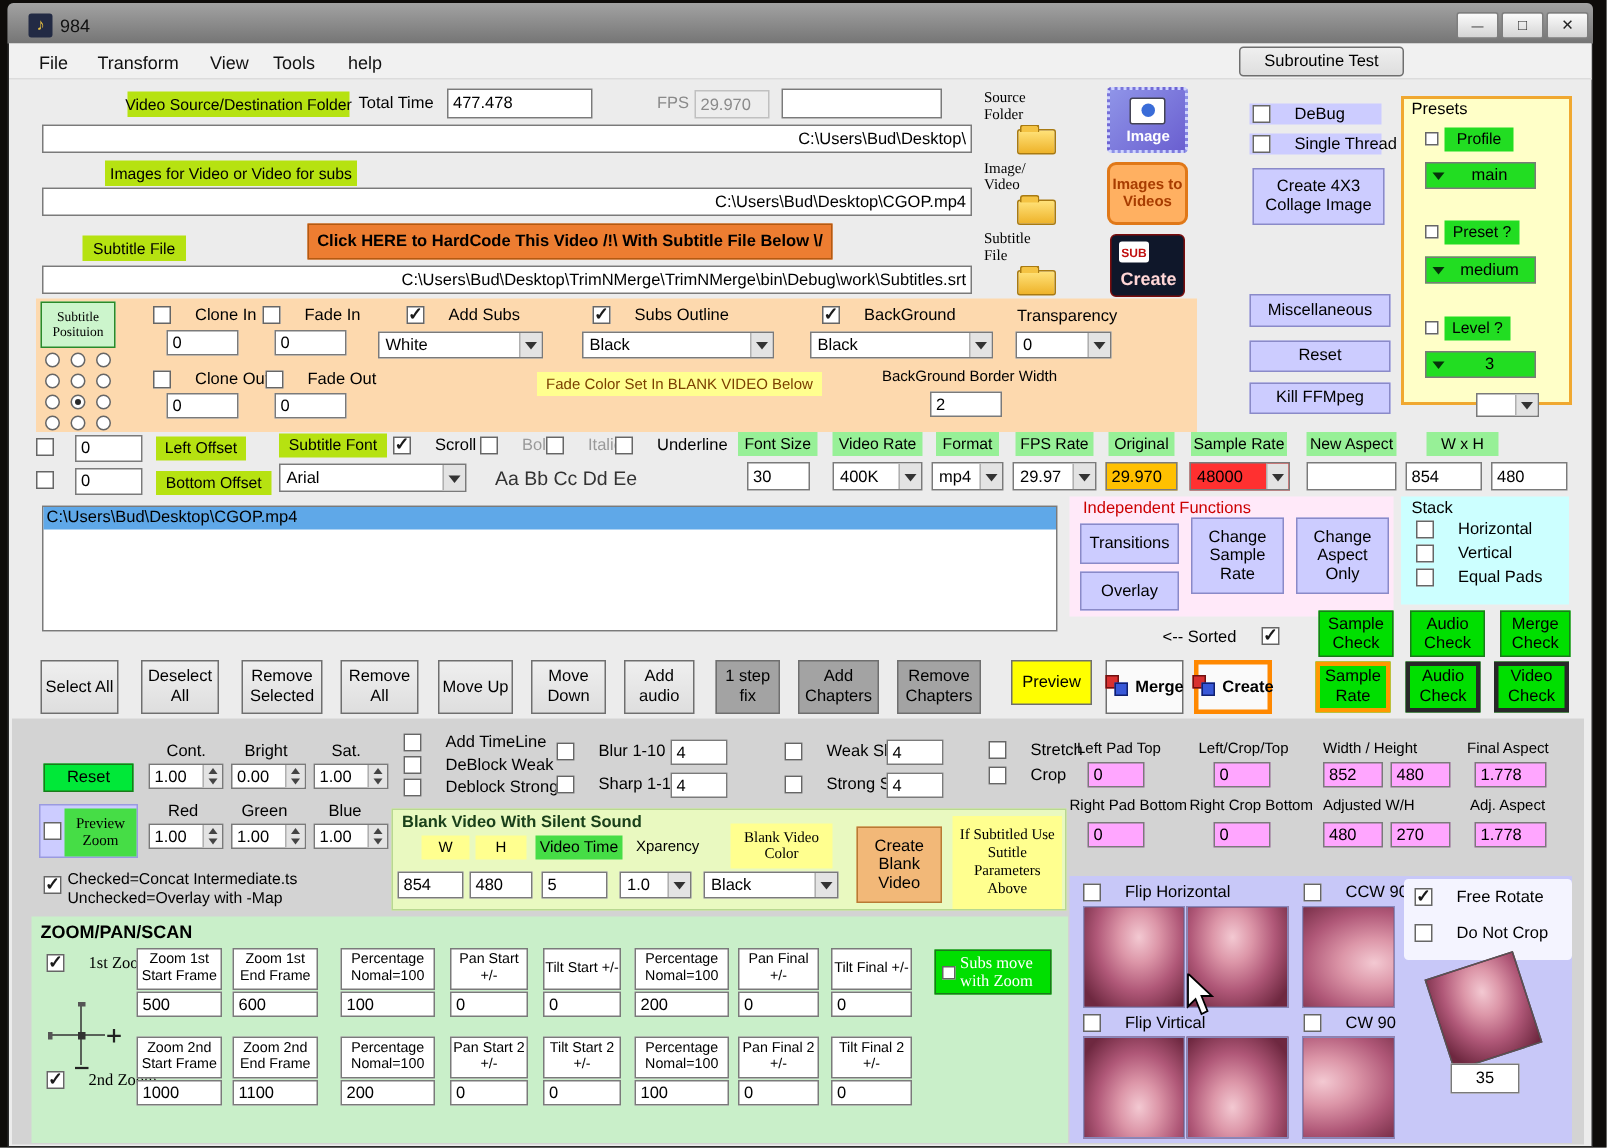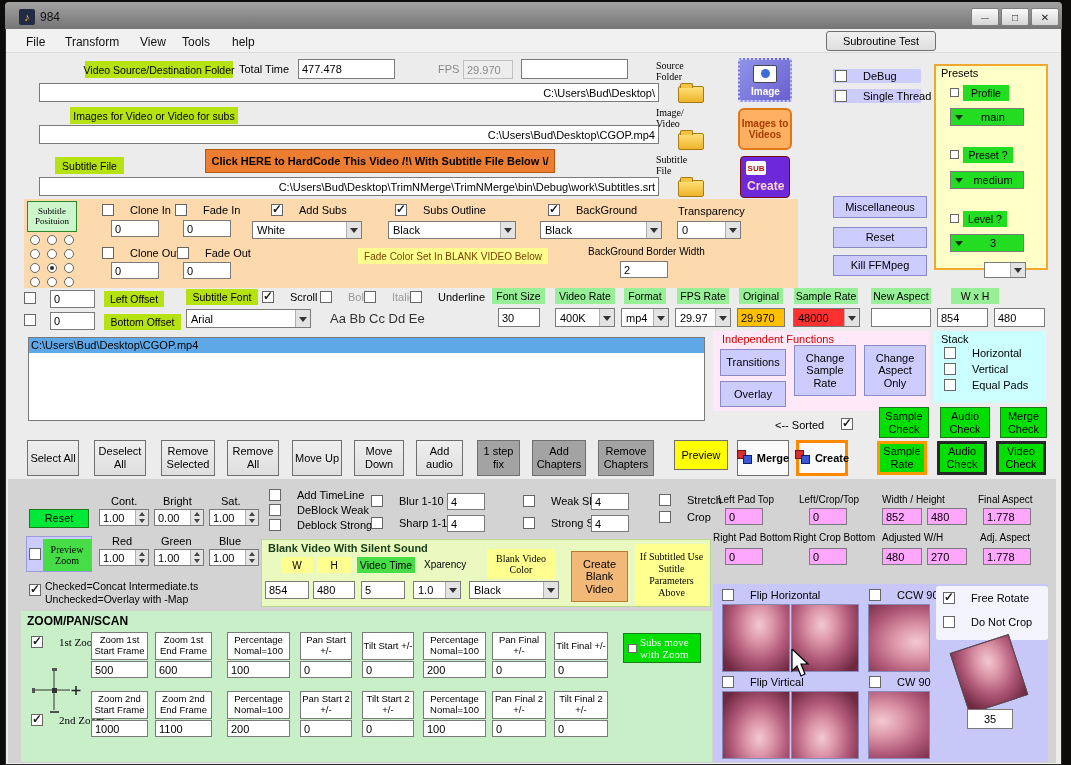--- a/index.html
+++ b/index.html
@@ -30,21 +30,21 @@
   
   .t  { position:absolute; font-size:11px; color:#000; white-space:nowrap; }
   .t10 { font-size:10px; }
   .b { font-weight:bold; }
   .wrap { white-space:normal;font-family:Liberation Serif, serif; }
   .gray { color:#8a8a8a; }
 
   
   .tb { position:absolute; background:#fff; border:1px solid #7a7a7a; font-size:11px;
         display:flex; align-items:center; padding:0 3px; overflow:hidden; white-space:nowrap; }
-  .tb.r { justify-content:flex-end;margin-left:11px; }
+  .tb.r { justify-content:flex-end; }
   .tb.dis { background:#ededed; color:#8a8a8a; border-color:#c0c0c0; }
 
   
   .dd { position:absolute; background:#fff; border:1px solid #7a7a7a; font-size:11px;
         display:flex; align-items:center; padding:0 18px 0 4px; overflow:hidden; white-space:nowrap; }
   .dd::before { content:""; position:absolute; right:0; top:0; bottom:0; width:14px;
         background:#e3e3e3; border-left:1px solid #b0b0b0; }
   .dd::after { content:""; position:absolute; right:3px; top:50%; margin-top:-2px;
         border-left:4px solid transparent; border-right:4px solid transparent; border-top:5px solid #333; }
   .dd.ddl { padding:0 4px 0 16px; justify-content:center; }
@@ -160,33 +160,34 @@
   </div>
   <div class="abs" style="left:656px;top:107px;width:52px;height:46px">
     <span class="t t10 wrap" style="left:0;top:0;width:40px">Image/ Video</span>
     <span class="folder" style="left:22px;top:26px"></span>
   </div>
   <div class="btn" style="left:738px;top:108px;width:54px;height:42px;background:#ffb061;border:2px solid #e07818;border-radius:6px;color:#a83c00;font-weight:bold;font-size:10px">Images to Videos</div>
   <div class="abs" style="left:656px;top:154px;width:52px;height:46px">
     <span class="t t10 wrap" style="left:0;top:0;width:40px">Subtitle File</span>
     <span class="folder" style="left:22px;top:26px"></span>
   </div>
-  <div class="abs" style="left:740px;top:156px;width:50px;height:42px;background:#6d28d9;border:1px solid #7a0c0c;border-radius:4px">
+  <div class="abs" style="left:740px;top:156px;width:50px;height:42px;background:#0f172a;border:1px solid #7a0c0c;border-radius:4px">
     <span class="abs" style="left:5px;top:4px;width:20px;height:14px;background:#fff;border-radius:2px;display:flex;align-items:center;justify-content:center;font-size:8px;font-weight:bold;color:#c01010">SUB</span>
     <span class="t b" style="left:6px;top:22px;color:#ffd6d6;font-size:12px">Create</span>
   </div>
 
   <div class="row" style="left:833px;top:69px;width:88px;background:#ccccff;padding:1px 2px">
     <span class="cb"></span>
       <span class="rlab">DeBug</span>
   </div>
   <div class="row" style="left:833px;top:89px;width:88px;background:#ccccff;padding:1px 2px">
     <span class="cb"></span>
       <span class="rlab">Single Thread</span>
   </div>
+  <div class="btn lav" style="left:835px;top:112px;width:88px;height:38px">Create 4X3 Collage Image</div>
   <div class="btn lav" style="left:833px;top:196px;width:94px;height:22px">Miscellaneous</div>
   <div class="btn lav" style="left:833px;top:227px;width:94px;height:21px">Reset</div>
   <div class="btn lav" style="left:833px;top:255px;width:94px;height:21px">Kill FFMpeg</div>
 
   <div class="panel" style="left:934px;top:64px;width:114px;height:206px;background:#ffffc8;border:2px solid #f0a830"></div>
   <span class="t" style="left:941px;top:67px">Presets</span>
   <span class="cb" style="position:absolute;left:950px;top:88px;width:9px;height:9px"></span>
   <div class="pg" style="left:963px;top:85px;width:46px;height:16px;background:#22dd22">Profile</div>
   <div class="dd ddl" style="left:950px;top:108px;width:74px;height:18px;background:#22dd22">
     <span>main</span>

